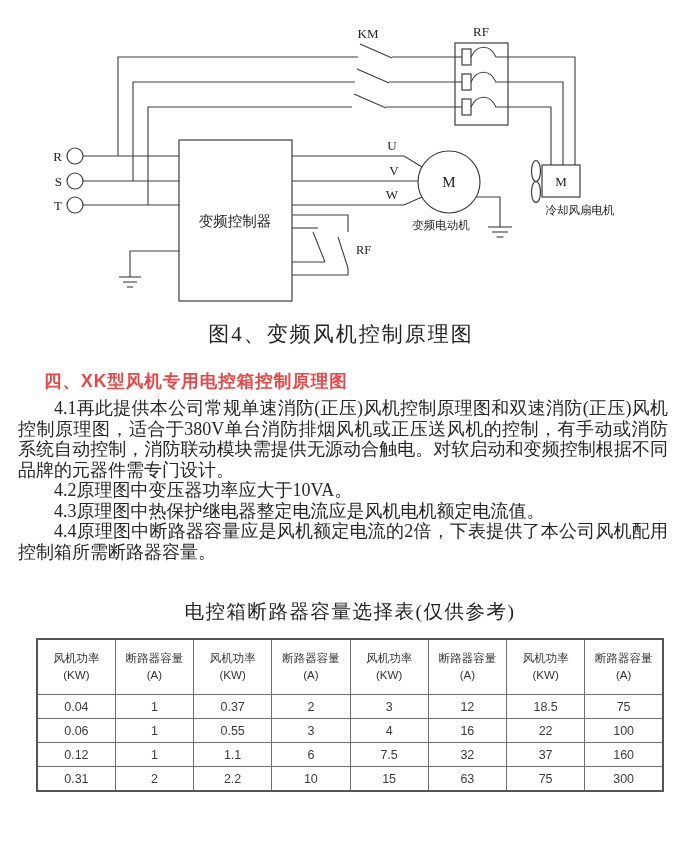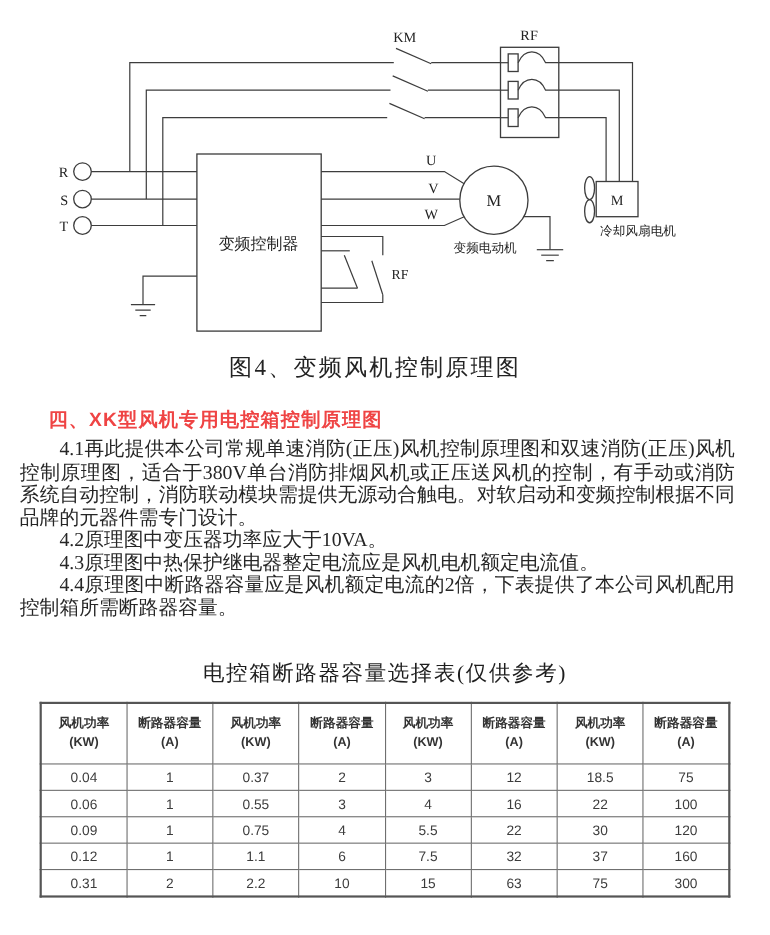--- a/index.html
+++ b/index.html
@@ -27,21 +27,21 @@
     text-align:center;font-size:19.5px;letter-spacing:1.5px;
     margin:36px 0 13px;color:#1e1e1e;
   }
   table.breaker{
     border-collapse:collapse;margin:0 auto;table-layout:fixed;width:628px;
     font-family:"Liberation Sans",sans-serif;color:#3c3c3c;
     border:2px solid #555;
   }
   table.breaker th,table.breaker td{border:1px solid #6f6f6f;text-align:center;vertical-align:middle;}
   table.breaker th{
-    font-weight:700;font-size:11.5px;line-height:1.45;
+    font-weight:400;font-size:11.5px;line-height:1.45;
     height:50px;padding:2px 0;color:#333;
   }
   table.breaker td{font-size:12.5px;height:23px;padding:0;}
 </style>
 </head>
 <body>
 
 <div class="diagram-wrap">
 <svg width="700" height="355" viewBox="0 0 700 355">
 
@@ -213,30 +213,20 @@
         <td>0.06</td>
         <td>1</td>
         <td>0.55</td>
         <td>3</td>
         <td>4</td>
         <td>16</td>
         <td>22</td>
         <td>100</td>
       </tr>
       <tr>
-        <td>0.09</td>
-        <td>1</td>
-        <td>0.75</td>
-        <td>4</td>
-        <td>5.5</td>
-        <td>22</td>
-        <td>30</td>
-        <td>120</td>
-      </tr>
-      <tr>
         <td>0.12</td>
         <td>1</td>
         <td>1.1</td>
         <td>6</td>
         <td>7.5</td>
         <td>32</td>
         <td>37</td>
         <td>160</td>
       </tr>
       <tr>

